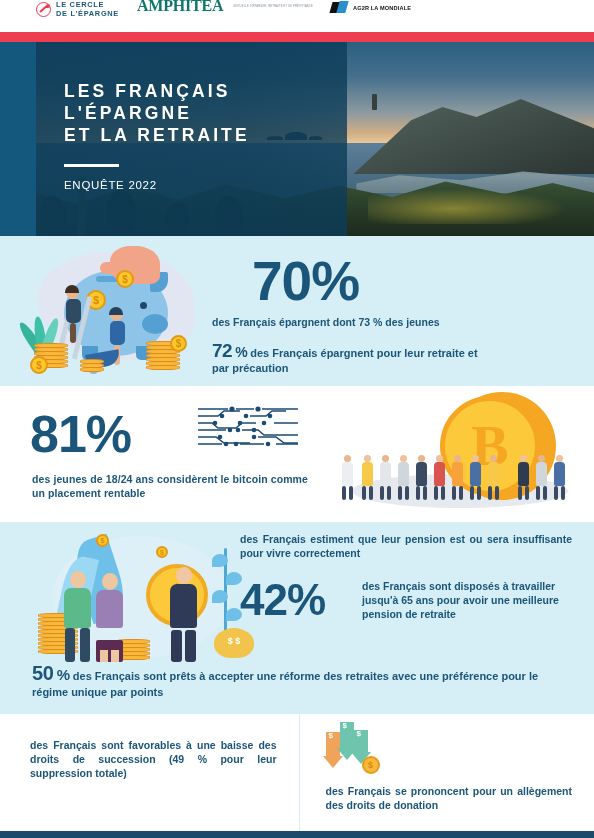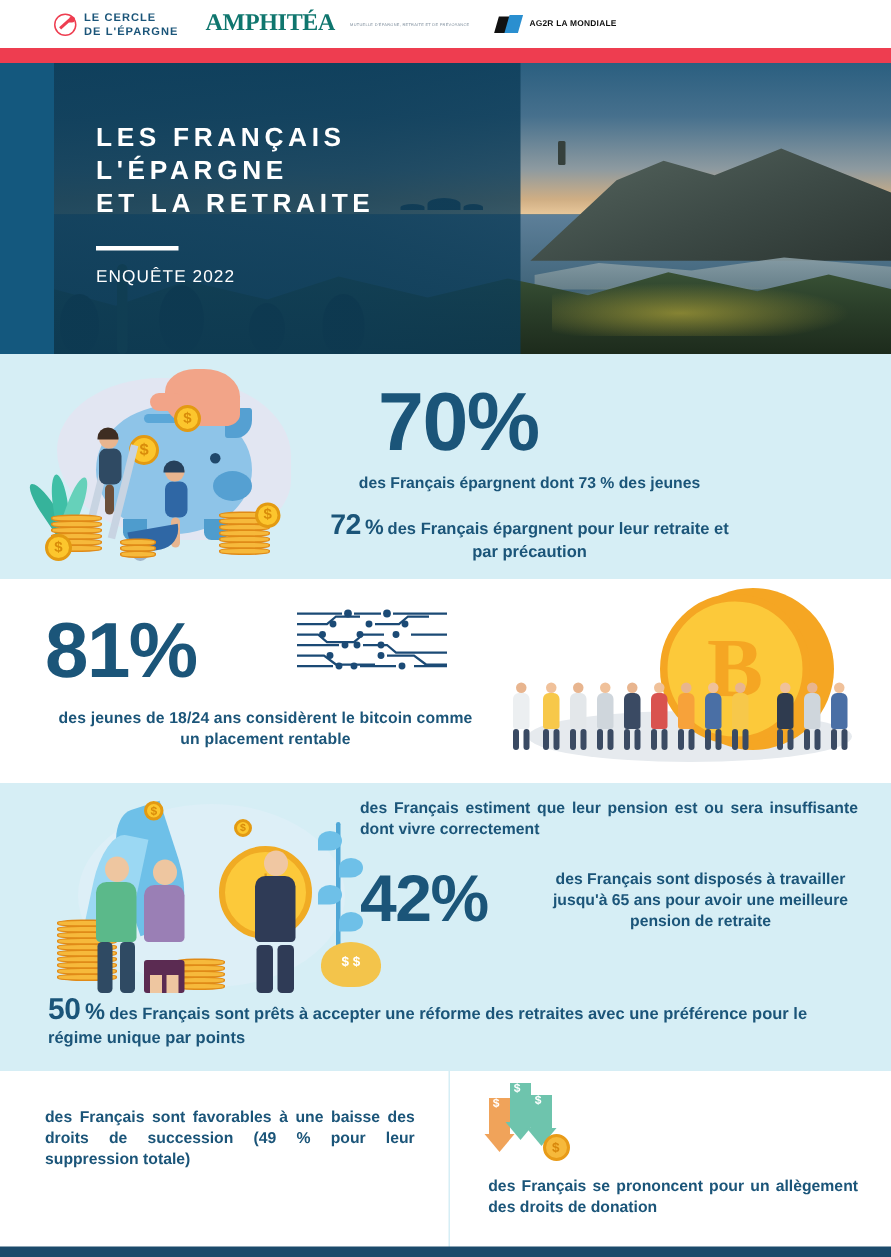--- a/index.html
+++ b/index.html
@@ -7,21 +7,21 @@
   body {
     font-family:"Liberation Sans", sans-serif;
     background:#ffffff;
     color:#1b5579;
     overflow:hidden;
     position:relative;
   }
   .page { width:594px; height:838px; position:relative; }
 
   
-  .logobar { height:32px; display:flex; align-items:center; padding-left:36px; gap:18px; background:#fff; }
+  .logobar { height:32px; display:flex; align-items:flex-start; padding-left:36px; gap:18px; background:#fff; }
   .logo { display:flex; align-items:center; gap:5px; }
   .cercle-mark { width:15px; height:15px; border:1.8px solid #ee3d50; border-radius:50%; position:relative; }
   .cercle-mark::after { content:""; position:absolute; left:3px; top:8px; width:9px; height:1.8px; background:#ee3d50; transform:rotate(-42deg); transform-origin:left center; }
   .cercle-mark::before { content:""; position:absolute; left:9px; top:1px; width:4px; height:4px; background:#ee3d50; border-radius:50% 50% 50% 0; }
   .cercle-txt { font-size:7.4px; font-weight:700; line-height:9px; letter-spacing:.7px; color:#1b5579; }
   .amph { text-align:center; }
   .amph-name { font-size:16px; font-weight:700; letter-spacing:-.2px; color:#0f766e; line-height:12px; font-family:"Liberation Serif", serif; position:relative; }
   .amph-sub { font-size:2.6px; letter-spacing:.2px; color:#7a8a99; margin-top:1px; }
   .amph-rule { height:1px; background:#b8c4ce; margin-top:1px; }
   .ag2r { display:flex; align-items:center; gap:5px; }
@@ -70,21 +70,21 @@
   .hero-left-band { position:absolute; left:0; top:0; bottom:0; width:36px; background:#14587e; }
   .hero-content { position:absolute; left:64px; top:38px; z-index:4; }
   .hero-title { color:#fff; font-size:17.5px; font-weight:700; letter-spacing:3.1px; line-height:22px; text-transform:uppercase; }
   .hero-rule { width:55px; height:3px; background:#fff; margin:18px 0 12px; }
   .hero-sub { color:#fff; font-size:11.5px; font-weight:400; letter-spacing:.7px; }
 
   
   .sec-cyan { background:#d6eef5; }
   .sec-white { background:#ffffff; }
   .big { font-weight:700; color:#1b5579; letter-spacing:-1px; line-height:1; }
-  .cap { font-size:10.5px; font-weight:700; color:#1b5579; line-height:14px;text-align:center; }
+  .cap { font-size:10.5px; font-weight:700; color:#1b5579; line-height:14px; }
 
   
   .s70 { position:relative; height:150px; overflow:hidden; }
   .arcs { position:absolute; right:-26px; top:-8px; width:120px; height:112px; }
   .arcs i { position:absolute; right:0; top:0; border:2px solid #1b3f66; border-left:none; border-bottom:none;
             border-top-right-radius:0; border-bottom-right-radius:0; display:block; }
   .arc1 { width:88px; height:86px; border-radius:0 0 0 46px; border-top:none; border-right:none; border-left:2px solid #1b3f66; border-bottom:2px solid #1b3f66; }
   .arc2 { width:74px; height:72px; border-radius:0 0 0 40px; border-top:none; border-right:none; border-left:2px solid #1b3f66; border-bottom:2px solid #1b3f66; }
   .arc3 { width:60px; height:58px; border-radius:0 0 0 34px; border-top:none; border-right:none; border-left:2px solid #1b3f66; border-bottom:2px solid #1b3f66; }
   .piggy { position:absolute; left:24px; top:10px; width:182px; height:130px; }
@@ -506,21 +506,21 @@
         <div class="torso" style="height:44px; background:#2f3b56;"></div>
         <div class="legs" style="position:relative; width:27px;">
           <span style="position:absolute;left:1px;bottom:0;width:11px;height:32px;background:#2f3b56;border-radius:3px;"></span>
           <span style="position:absolute;right:1px;bottom:0;width:11px;height:32px;background:#2f3b56;border-radius:3px;"></span>
         </div>
       </div>
     </div>
 
     <div class="s66-text">
       <div class="row66">
-        <div class="cap">des Français estiment que leur pension est ou sera insuffisante dont vivre correctement</div>
+        <div class="cap">des Français estiment que leur pension est ou sera insuffisante pour vivre correctement</div>
       </div>
       <div class="row42">
         <div class="big n42">42%</div>
         <div class="cap">des Français sont disposés à travailler jusqu'à 65 ans pour avoir une meilleure pension de retraite</div>
       </div>
     </div>
 
     <div class="s80">
       <span class="q">50</span>
       <span class="q" style="font-size:15px;">%</span>

